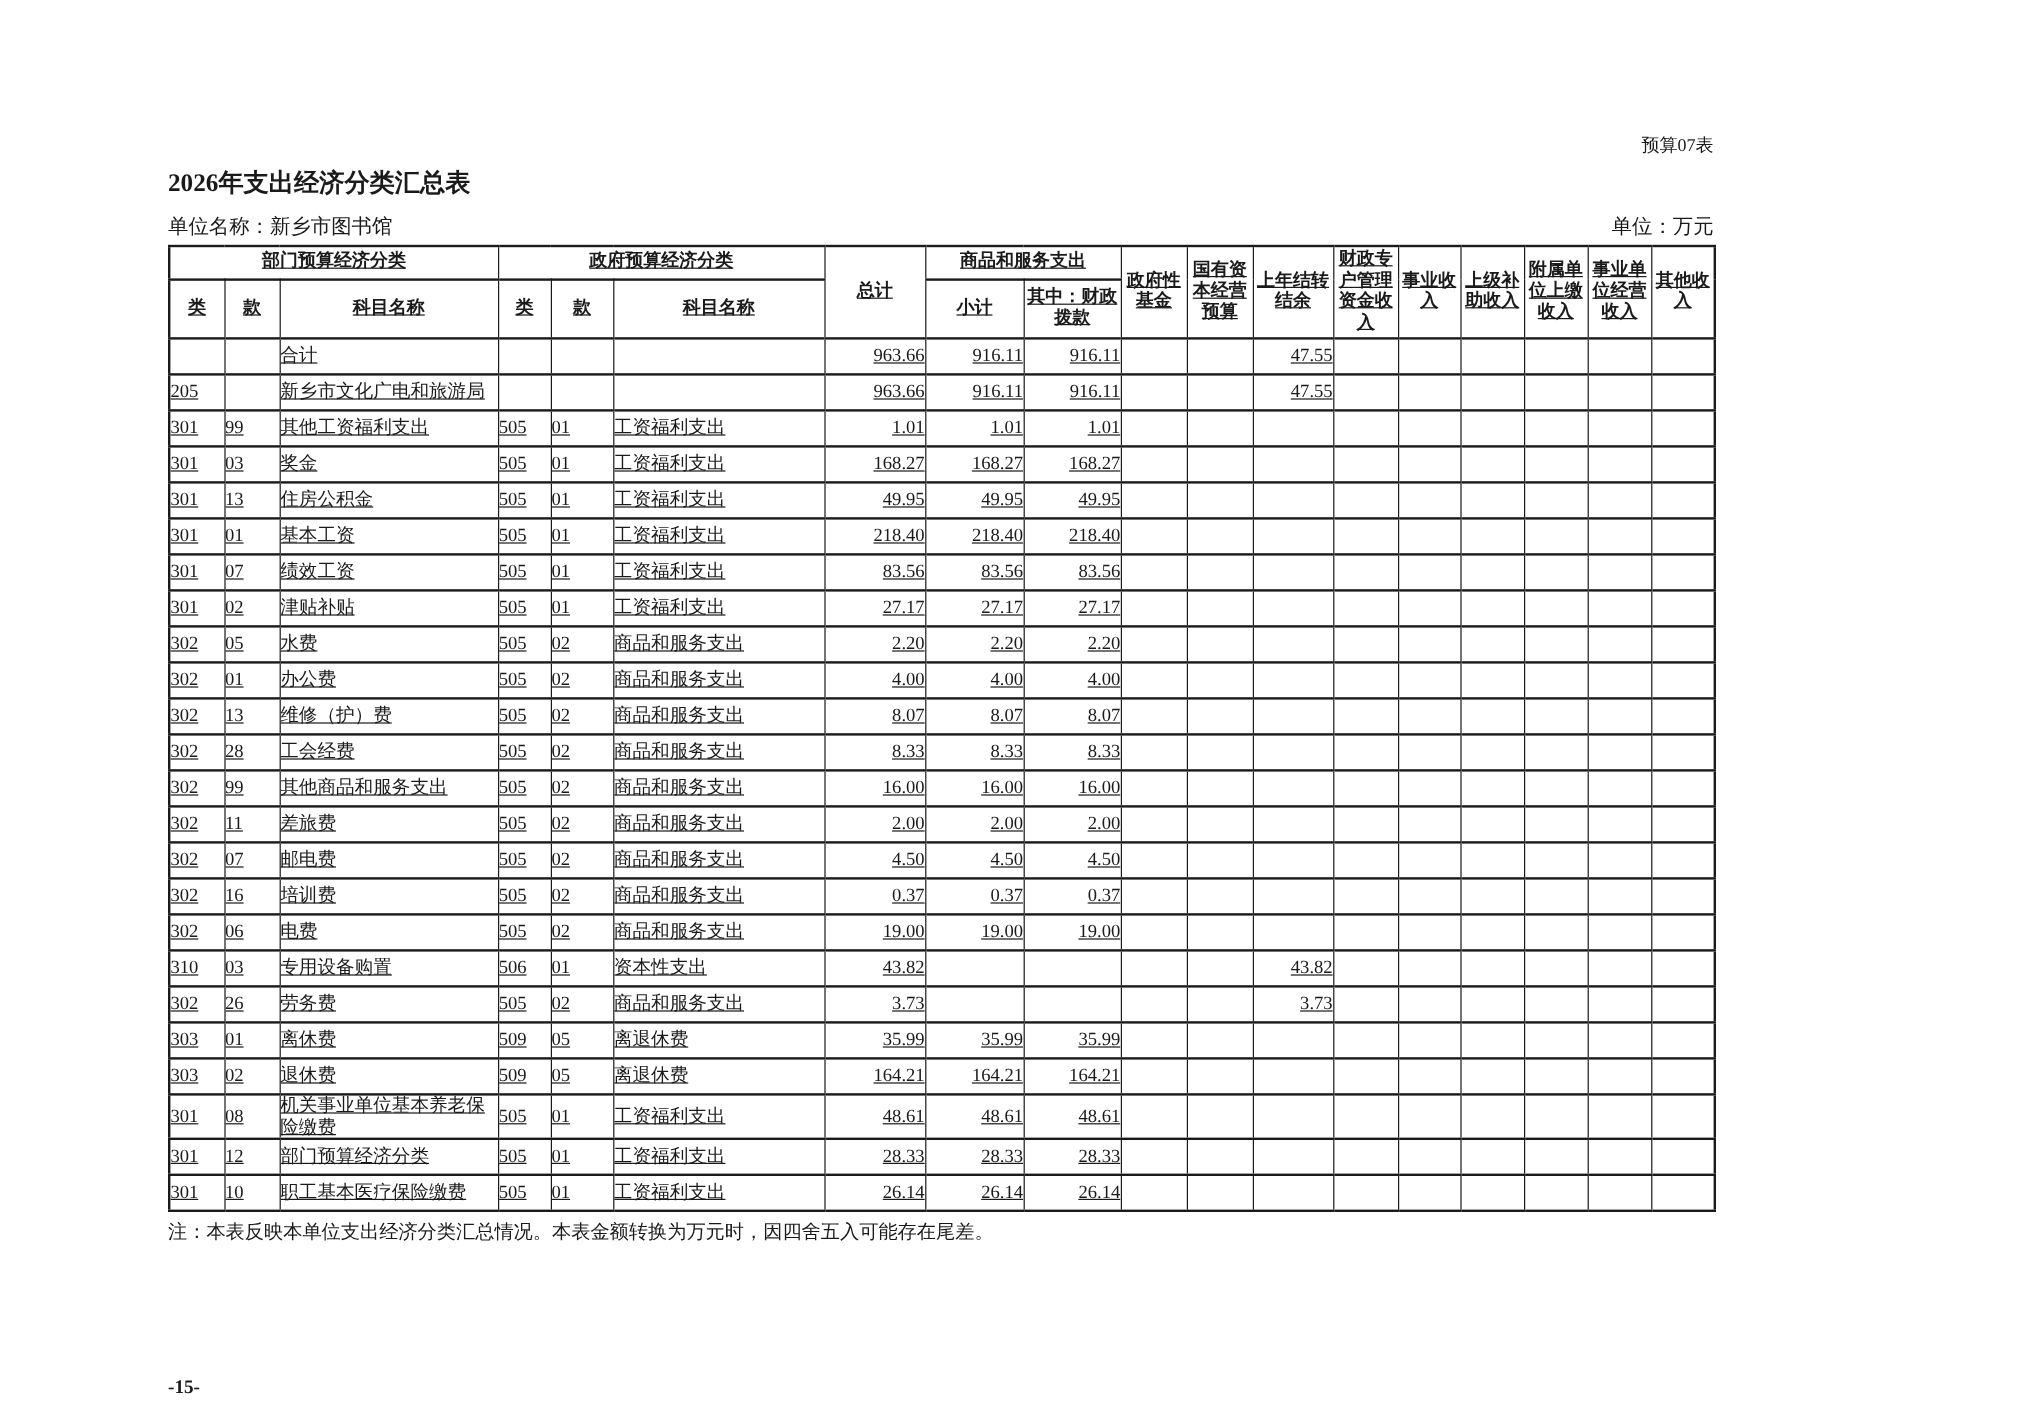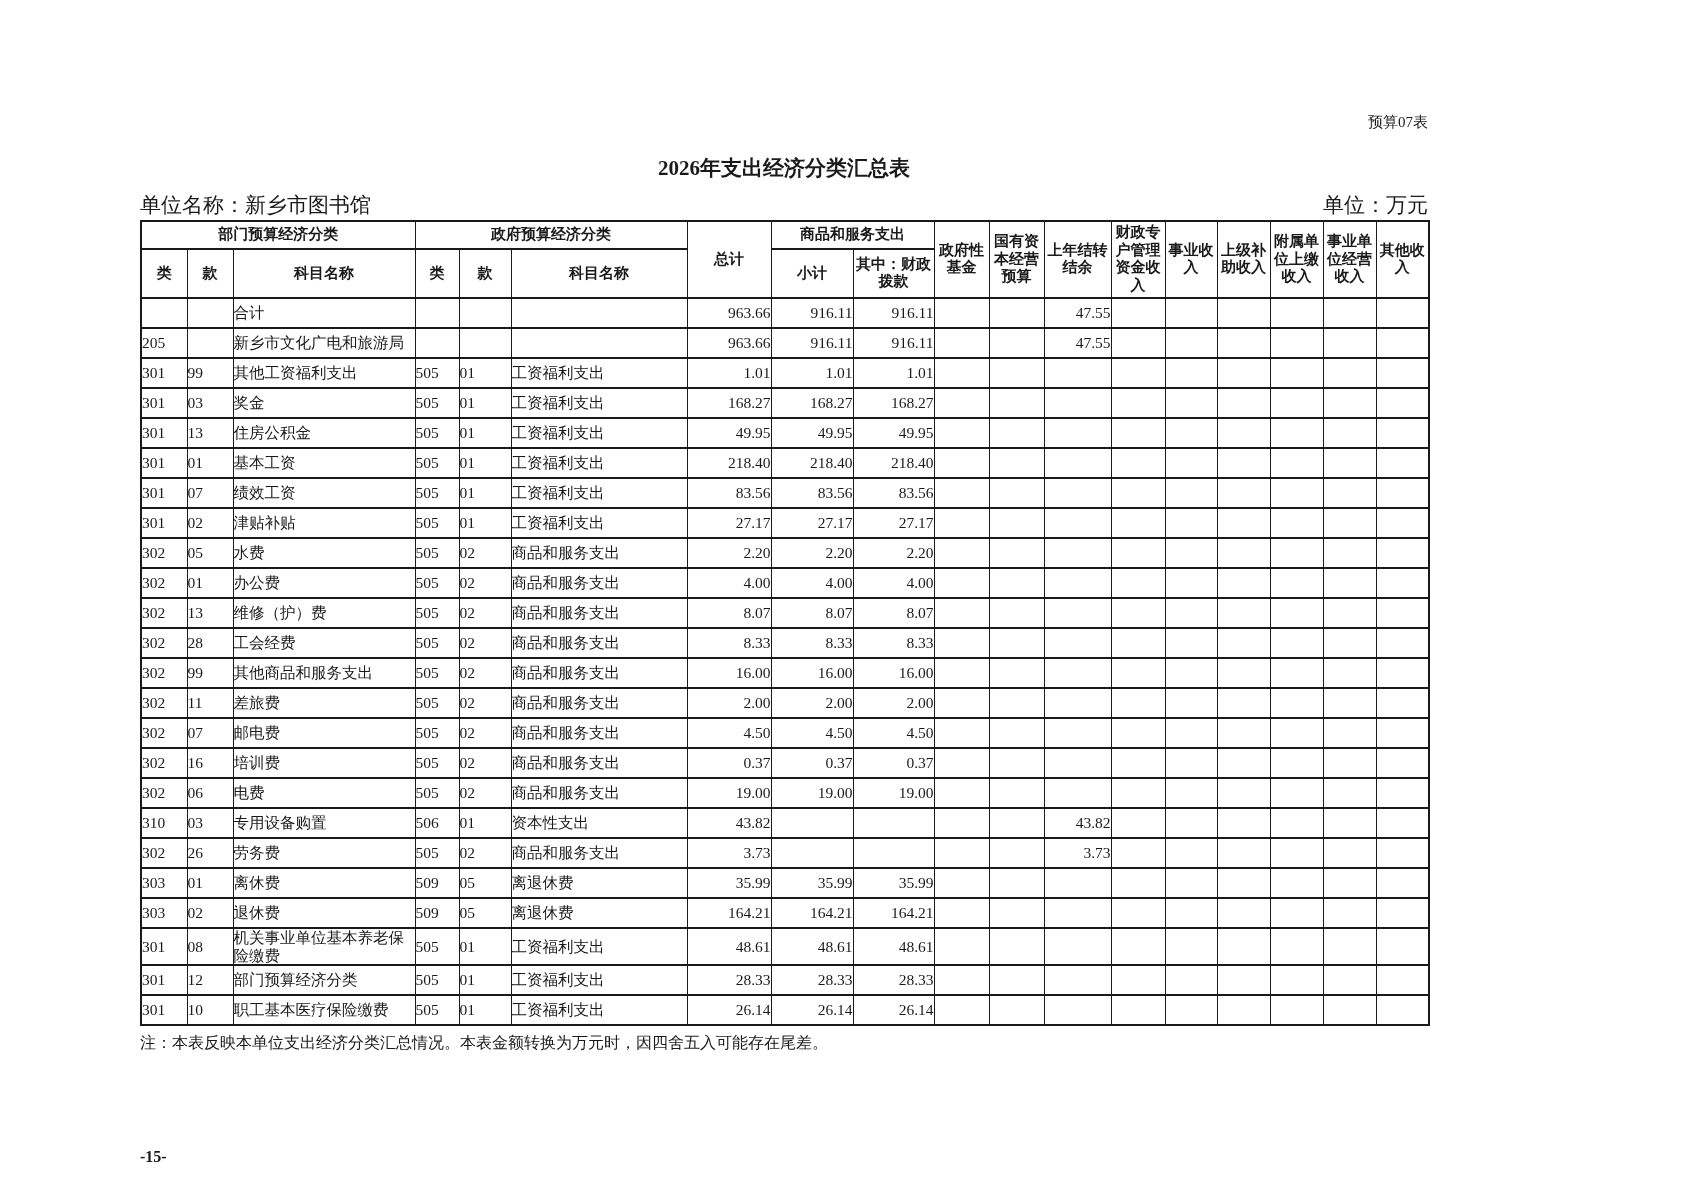--- a/index.html
+++ b/index.html
@@ -16,41 +16,42 @@
     left:140px; top:112px;
     width:1288px;
   }
   .form-label {
     text-align:right;
     font-size:15px;
     height:20px;
     line-height:20px;
   }
   .doc-title {
-    text-align:center;
+    text-align:left;
     font-size:21px;
     font-weight:bold;
-    margin-top:22px;
+    margin-top:6px;
     height:28px;
     line-height:28px;
   }
   .meta-row {
     display:flex;
     justify-content:space-between;
-    font-size:21px;
+    font-size:17px;
     margin-top:12px;
     height:22px;
     line-height:22px;
     align-items:flex-end;
   }
   table.budget {
     border-collapse:collapse;
     table-layout:fixed;
     width:1288px;
     margin-top:4px;
+    text-decoration:underline;
   }
   table.budget th, table.budget td {
     border-left:1px solid #1a1a1a;
     border-right:1px solid #1a1a1a;
     border-top:2px solid #1a1a1a;
     border-bottom:2px solid #1a1a1a;
     padding:0;
     overflow:hidden;
   }
   table.budget { border:2px solid #1a1a1a; }

